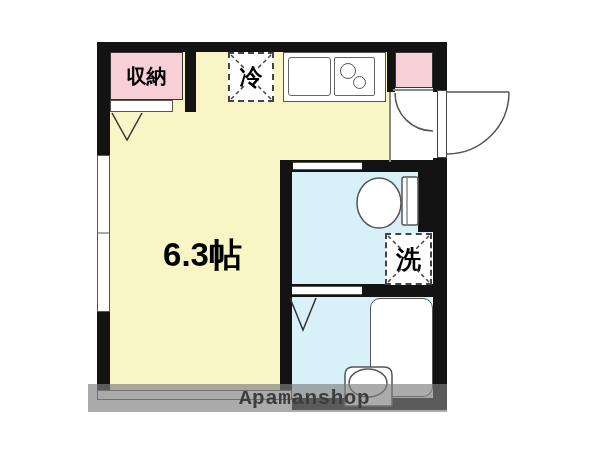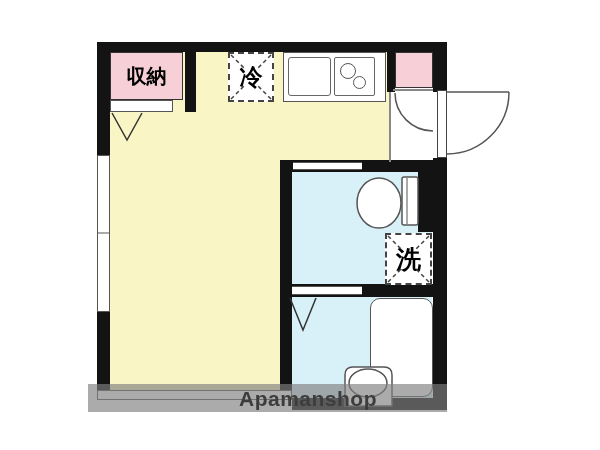--- a/index.html
+++ b/index.html
@@ -95,18 +95,19 @@
       <path d="M 407 178 L 407 224" stroke="#555" stroke-width="1"></path>
       <ellipse cx="379" cy="203" rx="22" ry="25" fill="#fff" stroke="#555" stroke-width="1.5"></ellipse>
     </g>
     <g>
       <path d="M 345 406 L 345 375 Q 345 367 353 367 L 384 367 Q 392 367 392 375 L 392 406 Z" fill="#fff" stroke="#555" stroke-width="1.5"></path>
       <ellipse cx="368" cy="383" rx="19" ry="14" fill="#fff" stroke="#555" stroke-width="1.5"></ellipse>
     </g>
   </svg>
 
   <div class="abs label" style="left:115px;top:213px;width:175px;height:84px;flex-direction:column;line-height:1.1;">
+    <span style="font-size:33px;">6.3帖</span>
   </div>
 
   <div class="abs watermark-band" style="left:88px;top:384px;width:359px;height:28px;"></div>
-  <div class="abs watermark-text" style="left:239px;top:387px;">Apamanshop</div>
+  <div class="abs watermark-text" style="left:239px;top:387px;font-family:Liberation Mono, monospace;">Apamanshop</div>
 
 </div>
 
 </body></html>

